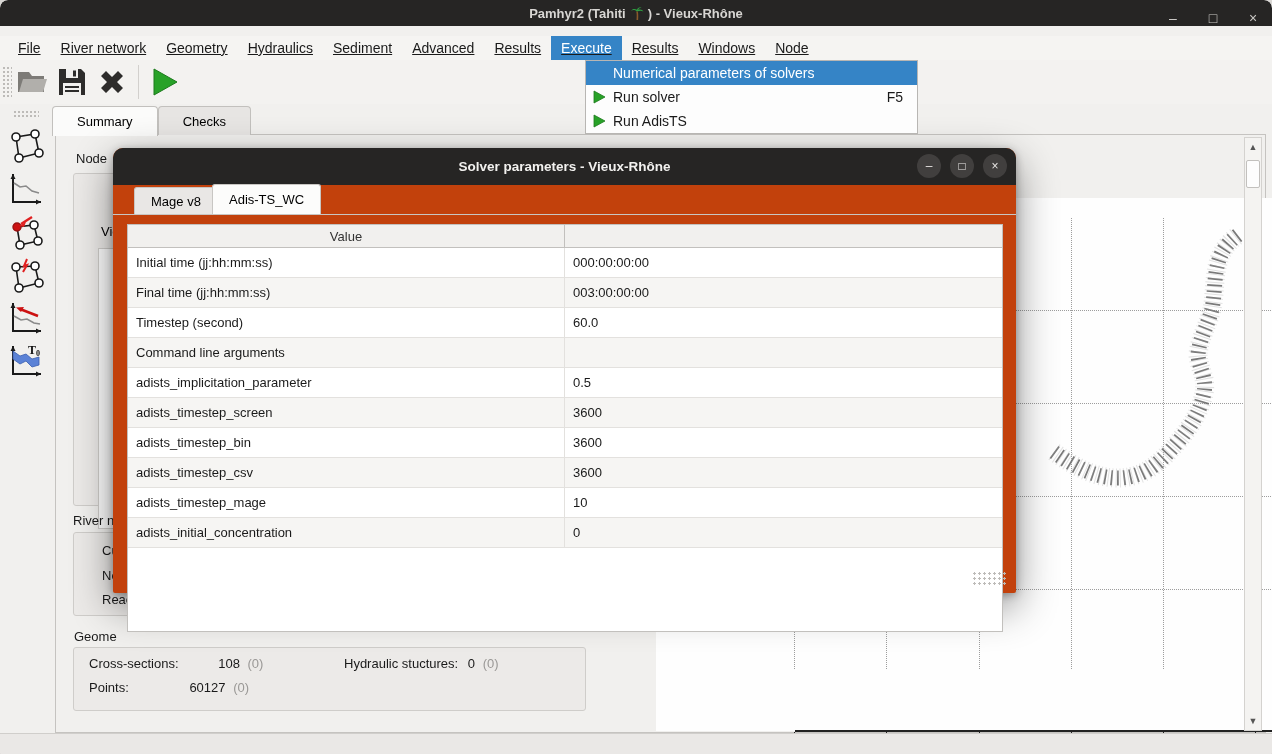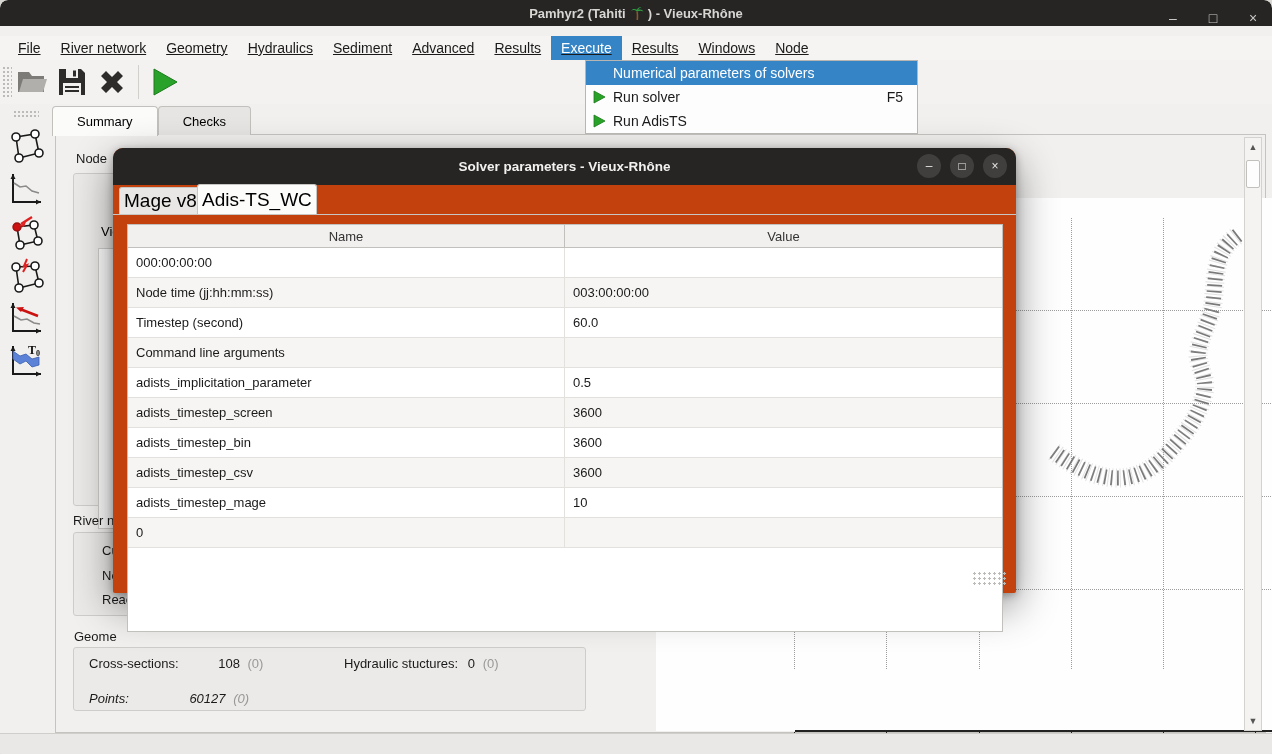--- a/index.html
+++ b/index.html
@@ -113,23 +113,23 @@
             background:#c2410c; border-radius:10px 10px 2px 2px;
             box-shadow:0 14px 40px rgba(0,0,0,.45), 0 2px 8px rgba(0,0,0,.3); }
   .dlg-titlebar { position:absolute; left:0; top:0; width:100%; height:37px; background:#262524;
                   border-radius:10px 10px 0 0; display:flex; align-items:center; justify-content:center; }
   .dlg-title { color:#f2f1ef; font-size:13.5px; font-weight:bold; }
   .dlg-controls { position:absolute; right:9px; top:6px; display:flex; gap:9px; }
   .dlg-btn { width:24px; height:24px; border-radius:50%; background:#413f3e; color:#e8e6e4;
              font-size:12px; display:flex; align-items:center; justify-content:center; }
   .dlg-tabbar { position:absolute; left:0; top:37px; width:100%; height:30px;
                 border-bottom:1px solid #c8c6c3; }
-  .dtab { position:absolute; bottom:0; height:27px; padding:0 4px; display:flex; align-items:center;
-          font-size:19px; border:1px solid #c8c6c3; border-bottom:none; border-radius:3px 3px 0 0;
-          background:#e9e7e5; }
+  .dtab { position:absolute; bottom:0; height:27px; padding:0 16px; display:flex; align-items:center;
+          font-size:13px; border:1px solid #c8c6c3; border-bottom:none; border-radius:3px 3px 0 0;
+          background:#e9e7e5;margin-left:15px; }
   .dtab.active { height:30px; background:#fcfcfb; }
   .dlg-table { position:absolute; left:14px; top:76px; width:876px; height:408px;
                background:#ffffff; border:1px solid #c2c0bd; overflow:hidden; }
   .tbl-head { display:flex; height:23px; background:#f1f0ee; border-bottom:1px solid #c2c0bd;
               font-size:13px; color:#333; }
   .tbl-head .hc { width:50%; display:flex; align-items:center; justify-content:center; }
   .tbl-head .hc:first-child { border-right:1px solid #c2c0bd; }
   .tbl-row { display:flex; height:30px; border-bottom:1px solid #e3e1de; font-size:13px; color:#1a1a1a; }
   .tbl-row.alt { background:#f6f5f3; }
   .tbl-row .c { width:50%; display:flex; align-items:center; padding-left:8px; }
@@ -310,21 +310,21 @@
         <div class="stat" style="left:15px; top:8px;">
           <span>Cross-sections:</span>
           <span style="margin-left:36px;">108</span>
           <span class="muted" style="margin-left:4px;">(0)</span>
         </div>
         <div class="stat" style="left:270px; top:8px;">
           <span>Hydraulic stuctures:</span>
           <span style="margin-left:6px;">0</span>
           <span class="muted" style="margin-left:4px;">(0)</span>
         </div>
-        <div class="stat" style="left:15px; top:43px;font-style:italic;">
+        <div class="stat" style="left:15px; top:32px;">
           <span>Points:</span>
           <span style="margin-left:57px;">60127</span>
           <span class="muted" style="margin-left:4px;">(0)</span>
         </div>
       </div>
     </div>
 
     <div class="plot-panel">
       <div class="figure">
 
@@ -405,28 +405,28 @@
       </div>
     </div>
 
     <div class="dlg-tabbar">
       <div class="dtab" style="left:6px;">Mage v8</div>
       <div class="dtab active" style="left:84px;">Adis-TS_WC</div>
     </div>
 
     <div class="dlg-table">
       <div class="tbl-head">
-        <div class="hc">Name</div>
         <div class="hc">Value</div>
       </div>
       <div class="tbl-row">
+        <div class="c">Initial time (jj:hh:mm:ss)</div>
         <div class="c">000:00:00:00</div>
       </div>
       <div class="tbl-row alt">
-        <div class="c">Node time (jj:hh:mm:ss)</div>
+        <div class="c">Final time (jj:hh:mm:ss)</div>
         <div class="c">003:00:00:00</div>
       </div>
       <div class="tbl-row">
         <div class="c">Timestep (second)</div>
         <div class="c">60.0</div>
       </div>
       <div class="tbl-row alt">
         <div class="c">Command line arguments</div>
         <div class="c"></div>
       </div>
@@ -444,20 +444,21 @@
       </div>
       <div class="tbl-row alt">
         <div class="c">adists_timestep_csv</div>
         <div class="c">3600</div>
       </div>
       <div class="tbl-row">
         <div class="c">adists_timestep_mage</div>
         <div class="c">10</div>
       </div>
       <div class="tbl-row alt">
+        <div class="c">adists_initial_concentration</div>
         <div class="c">0</div>
       </div>
     </div>
 
     <div class="dlg-grip"></div>
   </div>
 
 </div>
 
 </body></html>

